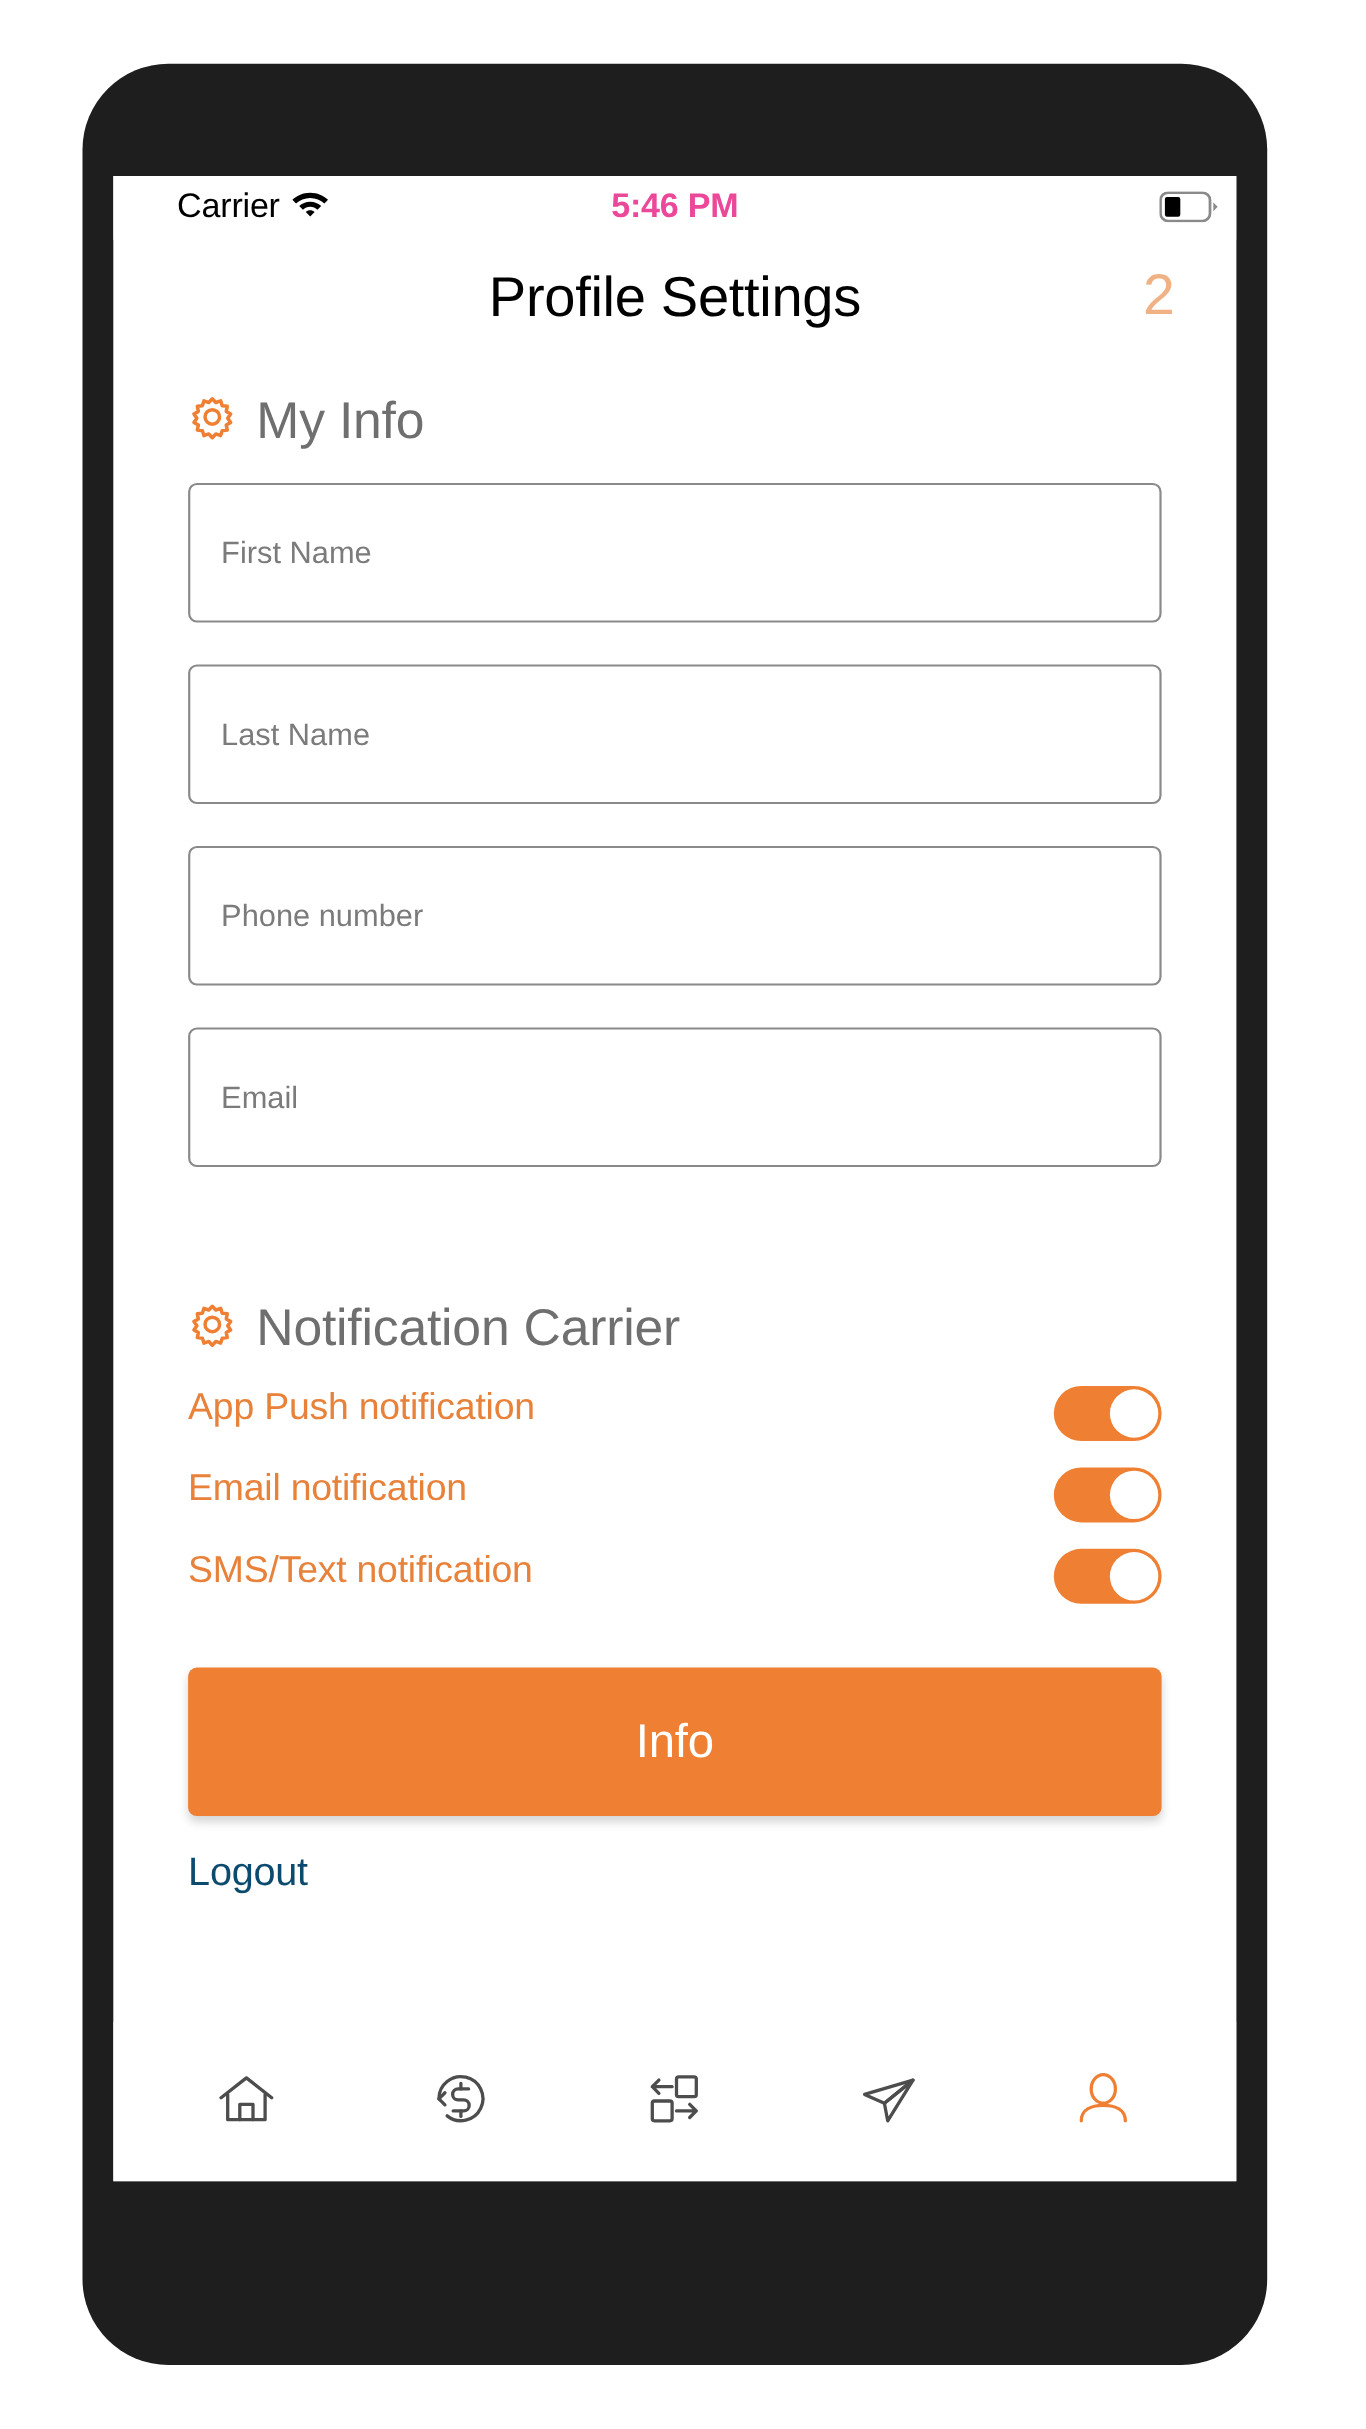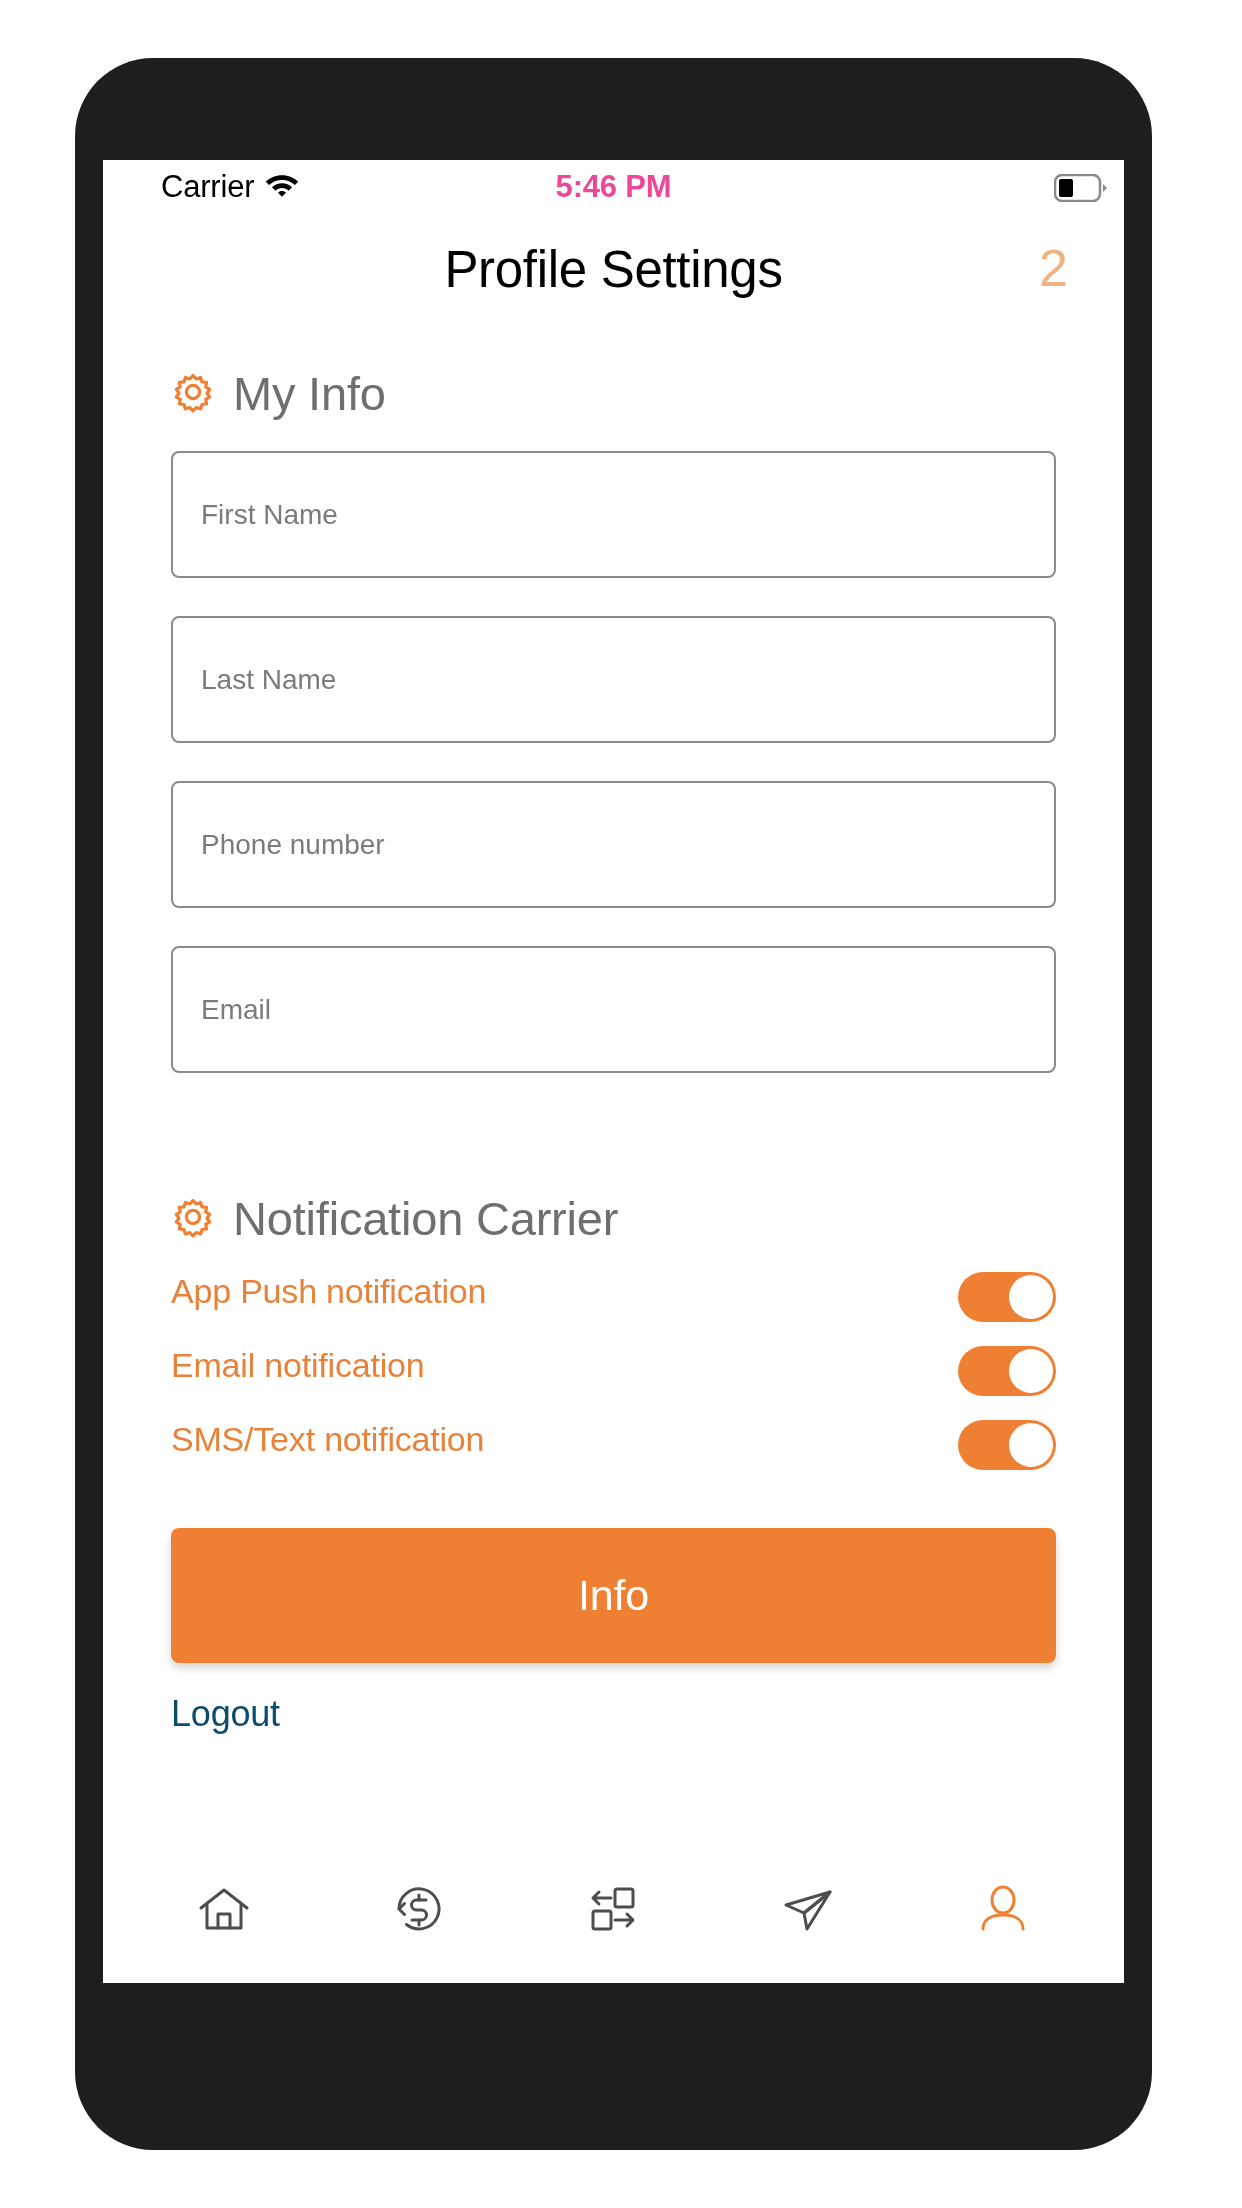--- a/index.html
+++ b/index.html
@@ -107,21 +107,21 @@
   
   .content {
     padding: 0 68px;
   }
 
   .section-head {
     display: flex;
     align-items: center;
     gap: 18px;
   }
-  .section-head.my-info { margin-top: 38px; }
+  .section-head.my-info { margin-top: 26px; }
   .section-head.notif   { margin-top: 80px; }
 
   .gear-icon { display: block; flex: 0 0 auto; }
 
   .section-title {
     font-size: 47px;
     color: #6f6f6f;
     font-weight: 400;
     letter-spacing: -0.2px;
   }

